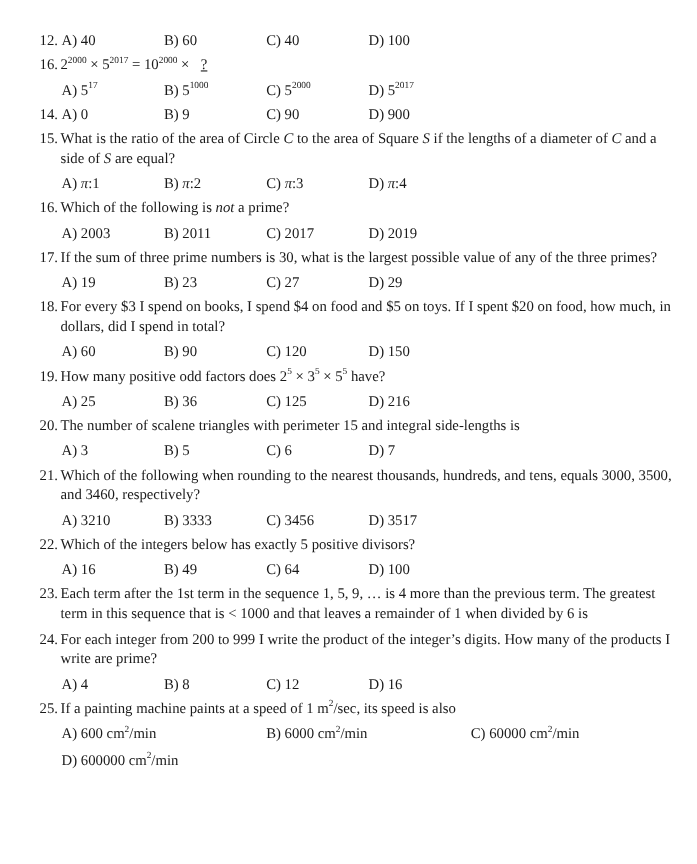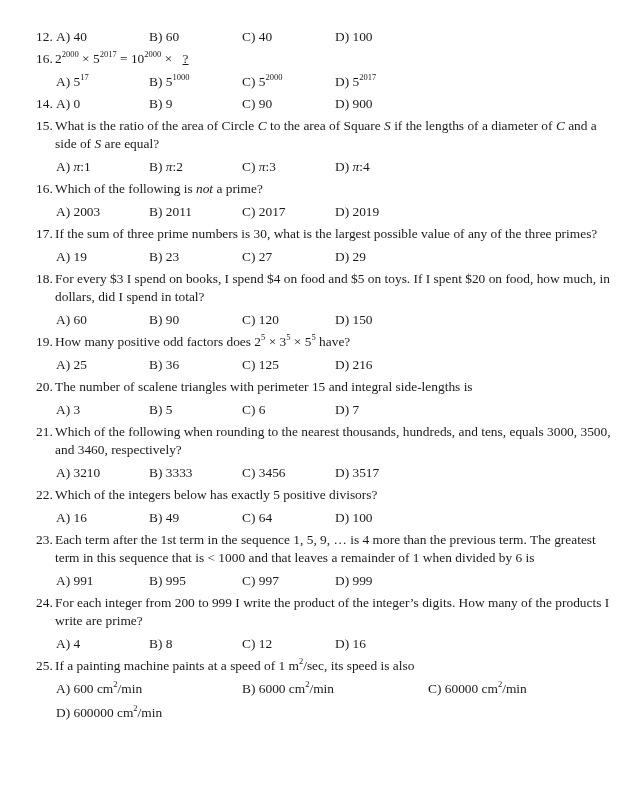--- a/index.html
+++ b/index.html
@@ -141,26 +141,20 @@
           <span class="choice">A) 16</span>
           <span class="choice">B) 49</span>
           <span class="choice">C) 64</span>
           <span class="choice">D) 100</span>
         </div>
   </div>
 
   <div class="q">
     <span class="qnum">23.</span>
     <span class="stem">Each term after the 1st term in the sequence 1, 5, 9, … is 4 more than the previous term. The greatest term in this sequence that is &lt; 1000 and that leaves a remainder of 1 when divided by 6 is</span>
-    <div class="choices">
-          <span class="choice">A) 991</span>
-          <span class="choice">B) 995</span>
-          <span class="choice">C) 997</span>
-          <span class="choice">D) 999</span>
-        </div>
   </div>
 
   <div class="q">
     <span class="qnum">24.</span>
     <span class="stem">For each integer from 200 to 999 I write the product of the integer’s digits. How many of the products I write are prime?</span>
     <div class="choices">
           <span class="choice">A) 4</span>
           <span class="choice">B) 8</span>
           <span class="choice">C) 12</span>
           <span class="choice">D) 16</span>

